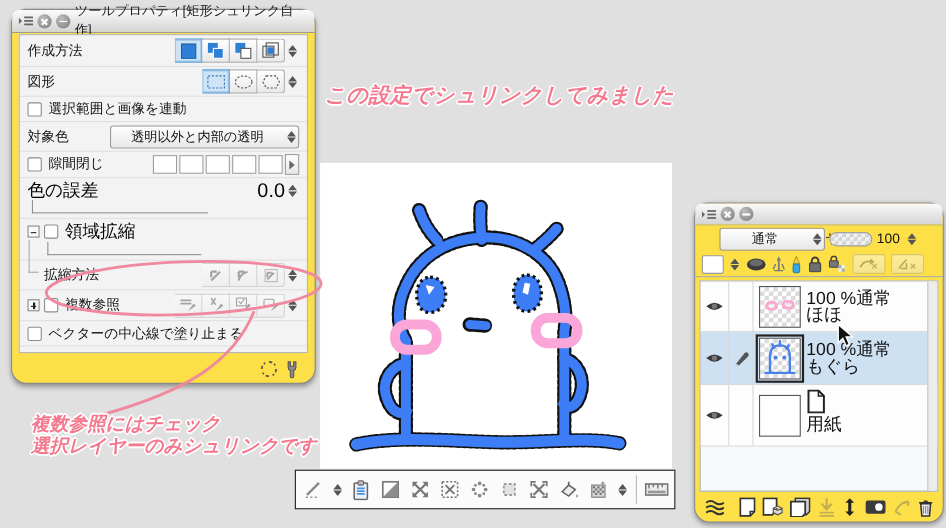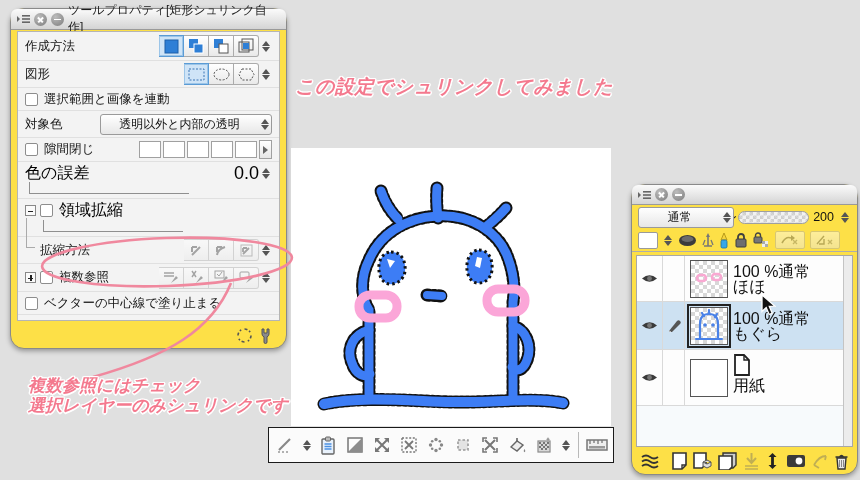--- a/index.html
+++ b/index.html
@@ -68,21 +68,21 @@
   .canvas { position:absolute; left:291px; top:148px; width:320px; height:278px; background:#fff; }
 
   
   .launcher { position:absolute; left:268px; top:427px; width:346px; height:36px; background:#fbfbfb;
               border:1.5px solid #1a1a1a; display:flex; align-items:center; gap:3px; padding:0 4px; z-index:40; }
   .l-ic { width:24px; height:24px; display:flex; align-items:center; justify-content:center; }
   .l-div { width:1px; height:26px; background:#b9b9b9; margin:0 3px; }
 
   
   .layer-panel { left:631px; top:184px; width:227px; height:291px; }
-  .lp-row1 { display:flex; align-items:center; gap:4px; padding:2px 6px; height:24px; }
+  .lp-row1 { display:flex; align-items:center; gap:4px; padding:2px 22px; height:24px; }
   .lp-row2 { display:flex; align-items:center; gap:5px; padding:0 6px; height:23px; border-bottom:1px solid #adadad; }
   .blend-dd { width:96px; }
   .opacity-slider { flex:1; height:13px; border:1px solid #9f9f9f; border-radius:7px;
       background-image:linear-gradient(45deg,#cfcfcf 25%,transparent 25%,transparent 75%,#cfcfcf 75%),
                        linear-gradient(45deg,#cfcfcf 25%,transparent 25%,transparent 75%,#cfcfcf 75%);
       background-size:7px 7px; background-position:0 0,3.5px 3.5px; background-color:#f2f2f2; }
   .opacity-val { font-size:12.5px; color:#111; }
   .mini-dd { width:20px; height:17px; border:1px solid #9a9a9a; background:#fff; border-radius:2px; }
   .lp-list { position:absolute; left:4px; right:4px; top:70px; bottom:27px; background:#f7fafc; border:1px solid #a8a8a8; }
   .lp-scroll { position:absolute; right:0; top:0; bottom:0; width:9px; background:#ececec; border-left:1px solid #c4c4c4; }
@@ -494,21 +494,21 @@
 
   <div class="lp-row1">
     <span class="dropdown blend-dd">
       <span class="dd-text">通常</span>
       <span class="stepper" style="height:18px;">
           <i class="up"></i>
           <i class="dn"></i>
         </span>
     </span>
     <span class="opacity-slider"></span>
-    <span class="opacity-val">200</span>
+    <span class="opacity-val">100</span>
     <span class="stepper" style="height:18px;">
         <i class="up"></i>
         <i class="dn"></i>
       </span>
   </div>
 
   <div class="lp-row2">
     <span class="mini-dd"></span>
     <span class="stepper" style="height:16px; width:10px;">
         <i class="up"></i>

